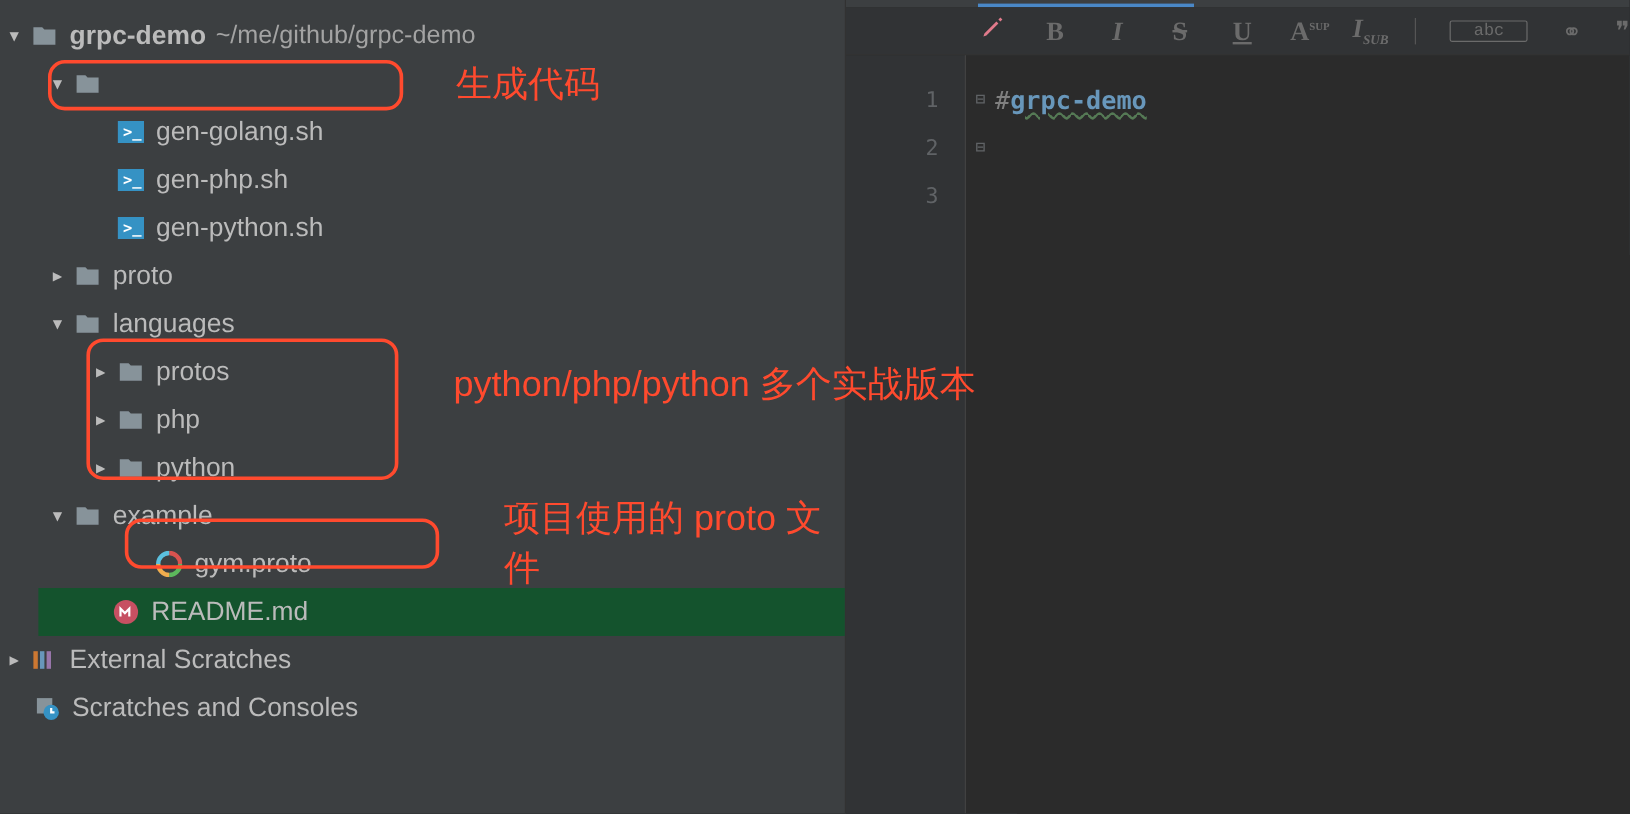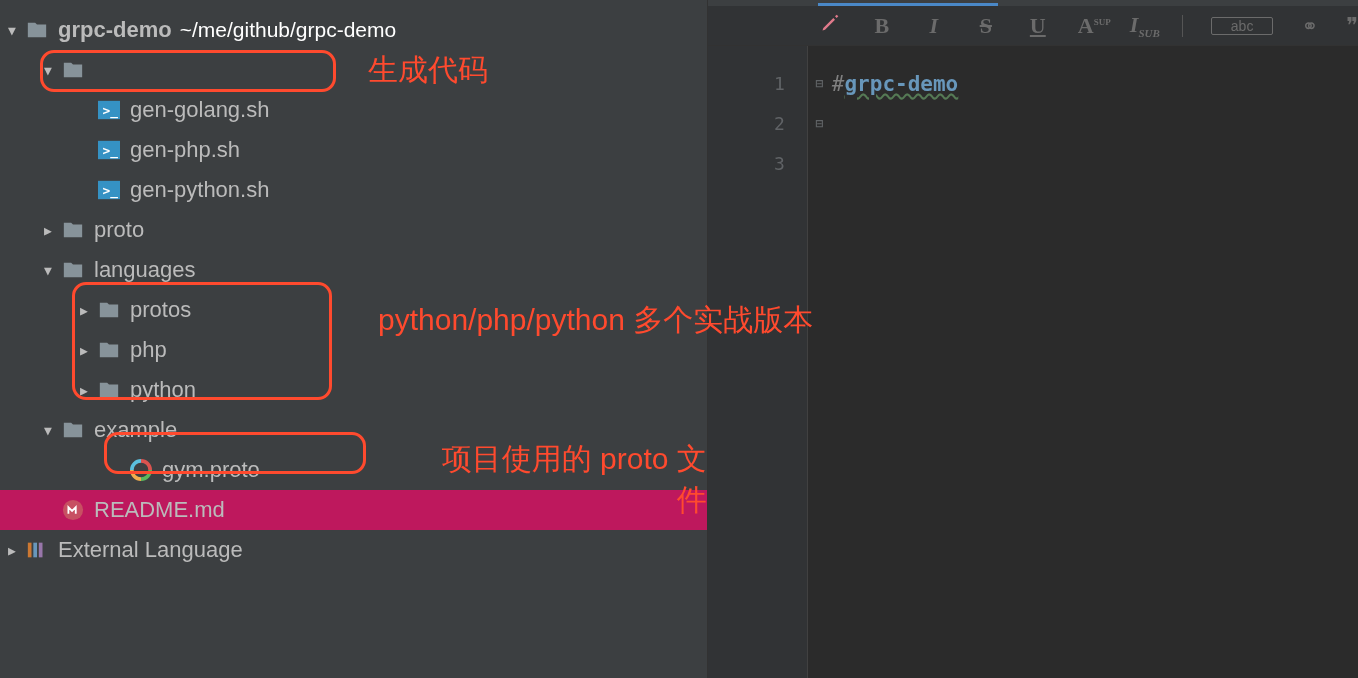--- a/index.html
+++ b/index.html
@@ -57,21 +57,21 @@
     width: 24px;
     text-align: center;
   }
   .toolbar .tb-icon.active { color: #e07a8b; }
   .toolbar .tb-icon.ital { font-style: italic; }
   .toolbar .tb-box {
     border: 1px solid #6b6b6b;
     padding: 0 19px;
     font-size: 14px;
     border-radius: 2px;
-    font-family: Liberation Sans, sans-serif;
+    font-family: Liberation Mono, monospace;
   }
   .editor-body { display: flex; flex: 1; }
   .gutter {
     width: 100px;
     background: #313335;
     border-right: 1px solid #414141;
     padding-top: 18px;
     text-align: right;
     color: #606366;
     font-size: 18px;
@@ -98,41 +98,41 @@
   .md-h1-hash { color: #808080; font-style: italic; font-weight: normal; }
   .md-h1-text { color: #6897bb; font-weight: bold; }
   .tree-row {
     display: flex;
     align-items: center;
     height: 40px;
     padding-left: 10px;
     white-space: nowrap;
     cursor: pointer;
   }
-  .tree-row.selected { background: #be185d; }
+  .tree-row.selected { background: #14532d; margin-left: 32px; }
   .chevron {
     width: 14px;
     height: 14px;
     font-size: 13px;
     color: #bbbbbb;
     margin-right: 4px;
     display: inline-block;
   }
   .folder-icon, .file-icon, .misc-icon {
     width: 22px;
     height: 22px;
     display: inline-flex;
     align-items: center;
     justify-content: center;
     margin-right: 10px;
   }
   .folder-icon svg, .file-icon svg, .misc-icon svg { width: 22px; height: 22px; }
   .node-label { color: #bbbbbb; font-size: 22px; font-family: "Lucida Grande","Helvetica Neue",sans-serif;}
   .node-label.bold { font-weight: bold; }
-  .node-path { color: #ffffff; font-size: 21px; margin-left: 8px; font-family: "Lucida Grande",sans-serif;}
+  .node-path { color: #a3a3a3; font-size: 21px; margin-left: 8px; font-family: "Lucida Grande",sans-serif;}
   .annotation-box {
     position: absolute;
     border: 3px solid #ff4a2e;
     border-radius: 14px;
     pointer-events: none;
   }
   .annotation-text {
     position: absolute;
     color: #ff4a2e;
     font-size: 30px;
@@ -278,31 +278,41 @@
 
     <div class="tree-row" style="padding-left:8px;">
       <span class="chevron">▶</span>
       <span class="misc-icon">
         <svg viewBox="0 0 24 24">
           <rect x="2" y="4" width="4" height="16" fill="#cc7832"></rect>
           <rect x="8" y="4" width="4" height="16" fill="#6897bb"></rect>
           <rect x="14" y="4" width="4" height="16" fill="#9876aa"></rect>
         </svg>
       </span>
-      <span class="node-label">External Language</span>
-    </div>
-
+      <span class="node-label">External Scratches</span>
+    </div>
+
+    <div class="tree-row" style="padding-left:28px;">
+      <span class="misc-icon">
+        <svg viewBox="0 0 24 24">
+          <rect x="3" y="3" width="14" height="14" fill="#87939a"></rect>
+          <circle cx="16" cy="16" r="7" fill="#3592c4"></circle>
+          <path d="M16 12 v4 h3" stroke="#fff" stroke-width="2" fill="none"></path>
+        </svg>
+      </span>
+      <span class="node-label">Scratches and Consoles</span>
+    </div>
 
     <div class="annotation-box" style="left:40px; top:50px; width:296px; height:42px;"></div>
     <div class="annotation-box" style="left:72px; top:282px; width:260px; height:118px;"></div>
     <div class="annotation-box" style="left:104px; top:432px; width:262px; height:42px;"></div>
 
-    <div class="annotation-text" style="left:368px; top:50px;">生成代码</div>
+    <div class="annotation-text" style="left:380px; top:50px;">生成代码</div>
     <div class="annotation-text" style="left:378px; top:300px; width:500px;">python/php/python 多个实战版本</div>
-    <div class="annotation-text" style="left:420px; top:439px;text-align:right;">项目使用的 proto 文件</div>
+    <div class="annotation-text" style="left:420px; top:412px;">项目使用的 proto 文件</div>
   </div>
 
   <div class="editor-panel">
     <div class="tabstrip">
       <div class="tab-active-underline"></div>
     </div>
     <div class="toolbar">
       <span class="tb-icon active">
         <svg width="20" height="20" viewBox="0 0 24 24">
             <path fill="#e07a8b" d="M3 21l3-1 12-12-2-2L4 18l-1 3zM18 4l2 2 2-2-2-2-2 2z"></path>

